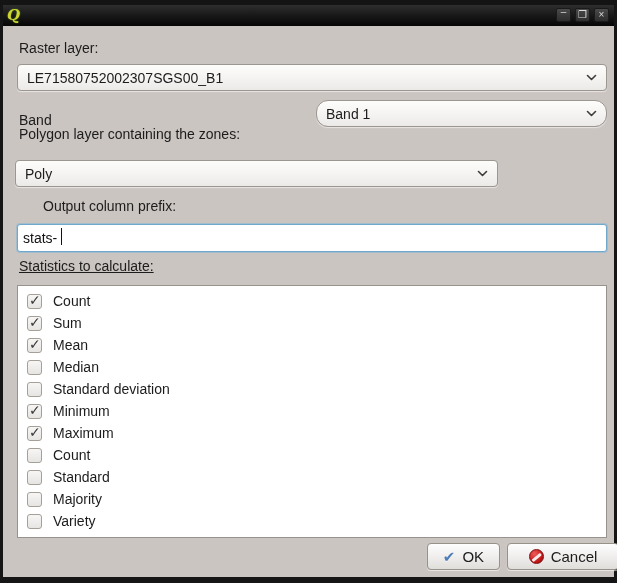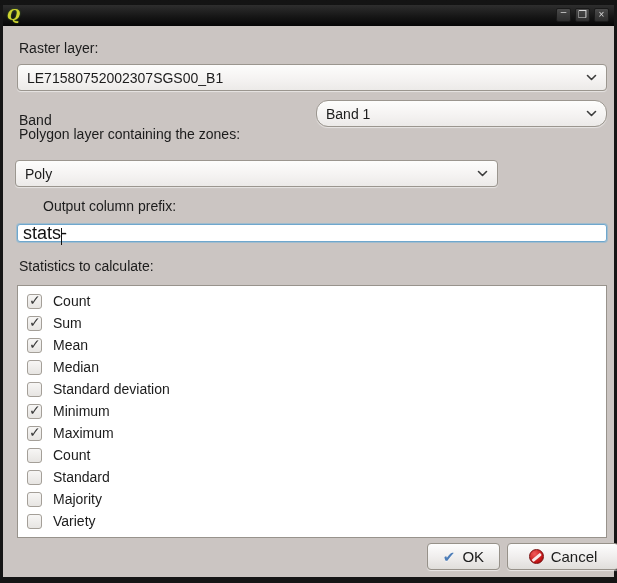--- a/index.html
+++ b/index.html
@@ -74,28 +74,28 @@
     display: flex; align-items: center;
     padding: 0 9px;
     font-size: 14px; color: #1c1c1c;
     box-shadow: 0 1px 1px rgba(255,255,255,0.55);
     cursor: default;
   }
   .combo .combo-text { flex: 1; overflow: hidden; white-space: nowrap; }
   .combo .chevron { flex: 0 0 auto; margin-left: 6px; display: flex; }
   .text-input {
     position: absolute;
-    height: 18px;
+    height: 28px;
     width: 590px;
     background: #ffffff;
     border: 1px solid #6fa7cd;
     box-shadow: 0 0 0 1px rgba(128,180,215,0.55);
     border-radius: 3px;
     font-family: "Liberation Sans", "DejaVu Sans", sans-serif;
-    font-size: 18px; color: #111;
+    font-size: 14px; color: #111;
     padding: 0 5px;
     outline: none;
   }
   .caret {
     position: absolute;
     width: 1px; height: 17px;
     background: #111;
   }
   
   .stat-list {
@@ -217,21 +217,21 @@
           <svg width="11" height="7" viewBox="0 0 11 7">
               <path d="M1.5 1.5 L5.5 5.5 L9.5 1.5" stroke="#3c3c3c" stroke-width="1.6" fill="none" stroke-linecap="round" stroke-linejoin="round"></path>
             </svg>
         </span>
       </div>
 
       <div class="field-label" style="left:16px; top:172px;margin-left:24px;">Output column prefix:</div>
       <input class="text-input" style="left: 14px; top: 198px;" value="stats-">
       <div class="caret" style="left:58px; top:202px;"></div>
 
-      <div class="field-label" style="left:16px; top:232px;">Statistics to calculate:</div>
+      <div class="field-label" style="left:16px; top:232px;text-decoration:underline;">Statistics to calculate:</div>
       <div class="stat-list">
           <div class="stat-row checked">
             <span class="cb">
               <span class="tick">✓</span>
             </span>
             <span class="stat-label">Count</span>
           </div>
           <div class="stat-row checked">
             <span class="cb">
               <span class="tick">✓</span>

